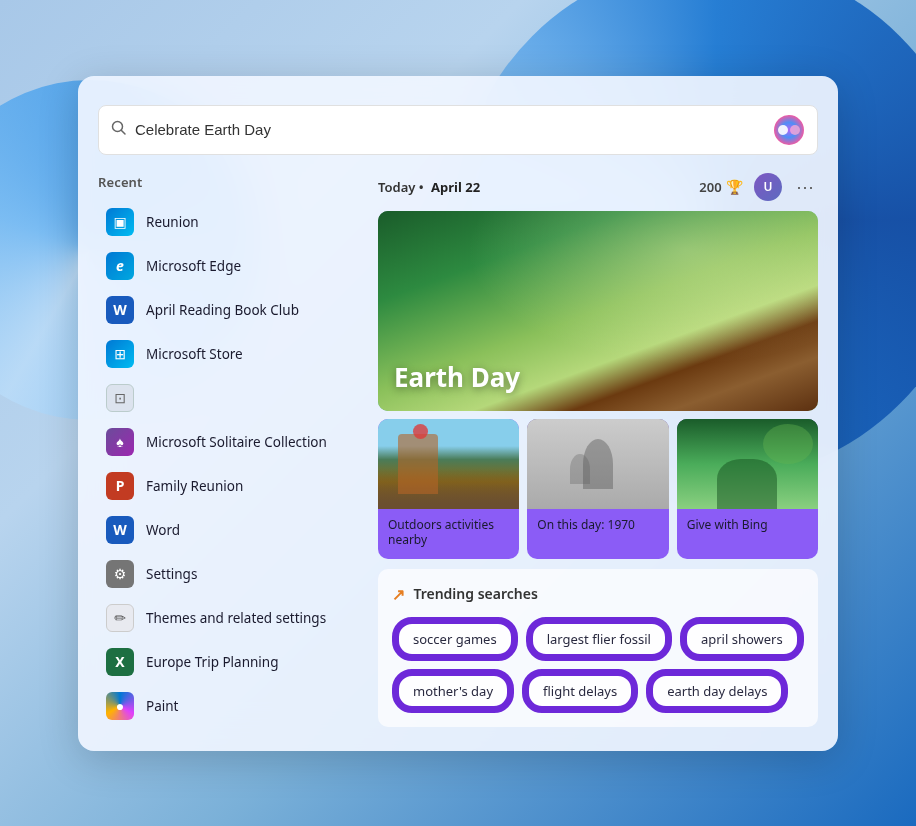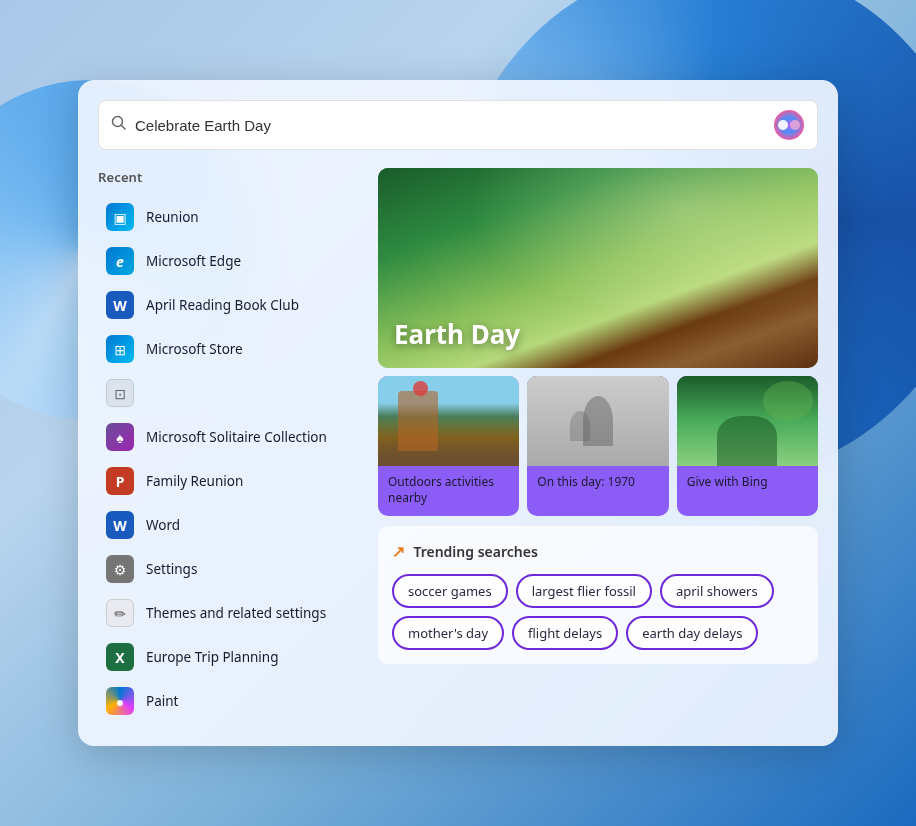--- a/index.html
+++ b/index.html
@@ -47,21 +47,21 @@
       opacity: 0.7;
     }
 
     .search-window {
       position: relative;
       z-index: 10;
       width: 760px;
       background: rgba(240, 245, 255, 0.92);
       backdrop-filter: blur(20px);
       border-radius: 16px;
-      padding: 20px 20px 24px 20px;
+      padding: 29px 20px 24px 20px;
       box-shadow: 0 8px 40px rgba(0,0,0,0.18);
     }
 
     
     .search-bar {
       display: flex;
       align-items: center;
       background: #fff;
       border-radius: 8px;
       padding: 8px 12px;
@@ -298,21 +298,21 @@
     }
 
     .trending-chips {
       display: flex;
       flex-wrap: wrap;
       gap: 8px;
     }
 
     .chip {
       background: rgba(255,255,255,0.9);
-      border: 2px solid #6d28d9;
+      border: 7px solid #6d28d9;
       border-radius: 20px;
       padding: 6px 14px;
       font-size: 13px;
       color: #2a2a40;
       cursor: pointer;
       transition: background 0.15s;
     }
 
     
     .hero-photo {
@@ -401,20 +401,36 @@
             <span class="recent-item-name">Europe Trip Planning</span>
           </div>
           <div class="recent-item">
             <div class="app-icon" style="background: conic-gradient(rgb(0, 120, 212), rgb(224, 64, 251), rgb(255, 179, 0), rgb(0, 120, 212)); color: rgb(255, 255, 255); font-size: 14px;">●</div>
             <span class="recent-item-name">Paint</span>
           </div>
         </div>
     </div>
 
     <div class="right-panel">
+      <div class="right-header">
+        <div class="date-label">
+          <span>Today  •</span>
+          <span style="font-weight:700; color:#222; margin-left:4px;">April 22</span>
+        </div>
+        <div class="header-actions">
+          <div class="points-badge">
+            <span>200</span>
+            <span class="trophy-icon">🏆</span>
+          </div>
+          <div class="avatar-circle">
+            <span>U</span>
+          </div>
+          <button class="more-btn">···</button>
+        </div>
+      </div>
 
       <div class="hero-card">
         <div class="hero-photo"></div>
         <div class="hero-title">Earth Day</div>
       </div>
 
       <div class="small-cards" id="small-cards">
           <div class="small-card">
             <div class="small-card-img" style="background: linear-gradient(rgb(135, 206, 235) 0%, rgb(135, 206, 235) 30%, rgb(74, 124, 89) 45%, rgb(139, 105, 20) 70%, rgb(107, 79, 48) 100%); position: relative; overflow: hidden;">
               <div style="position:absolute;bottom:0;left:0;right:0;height:40px;background:linear-gradient(180deg,transparent,#6b4f30)"></div>

